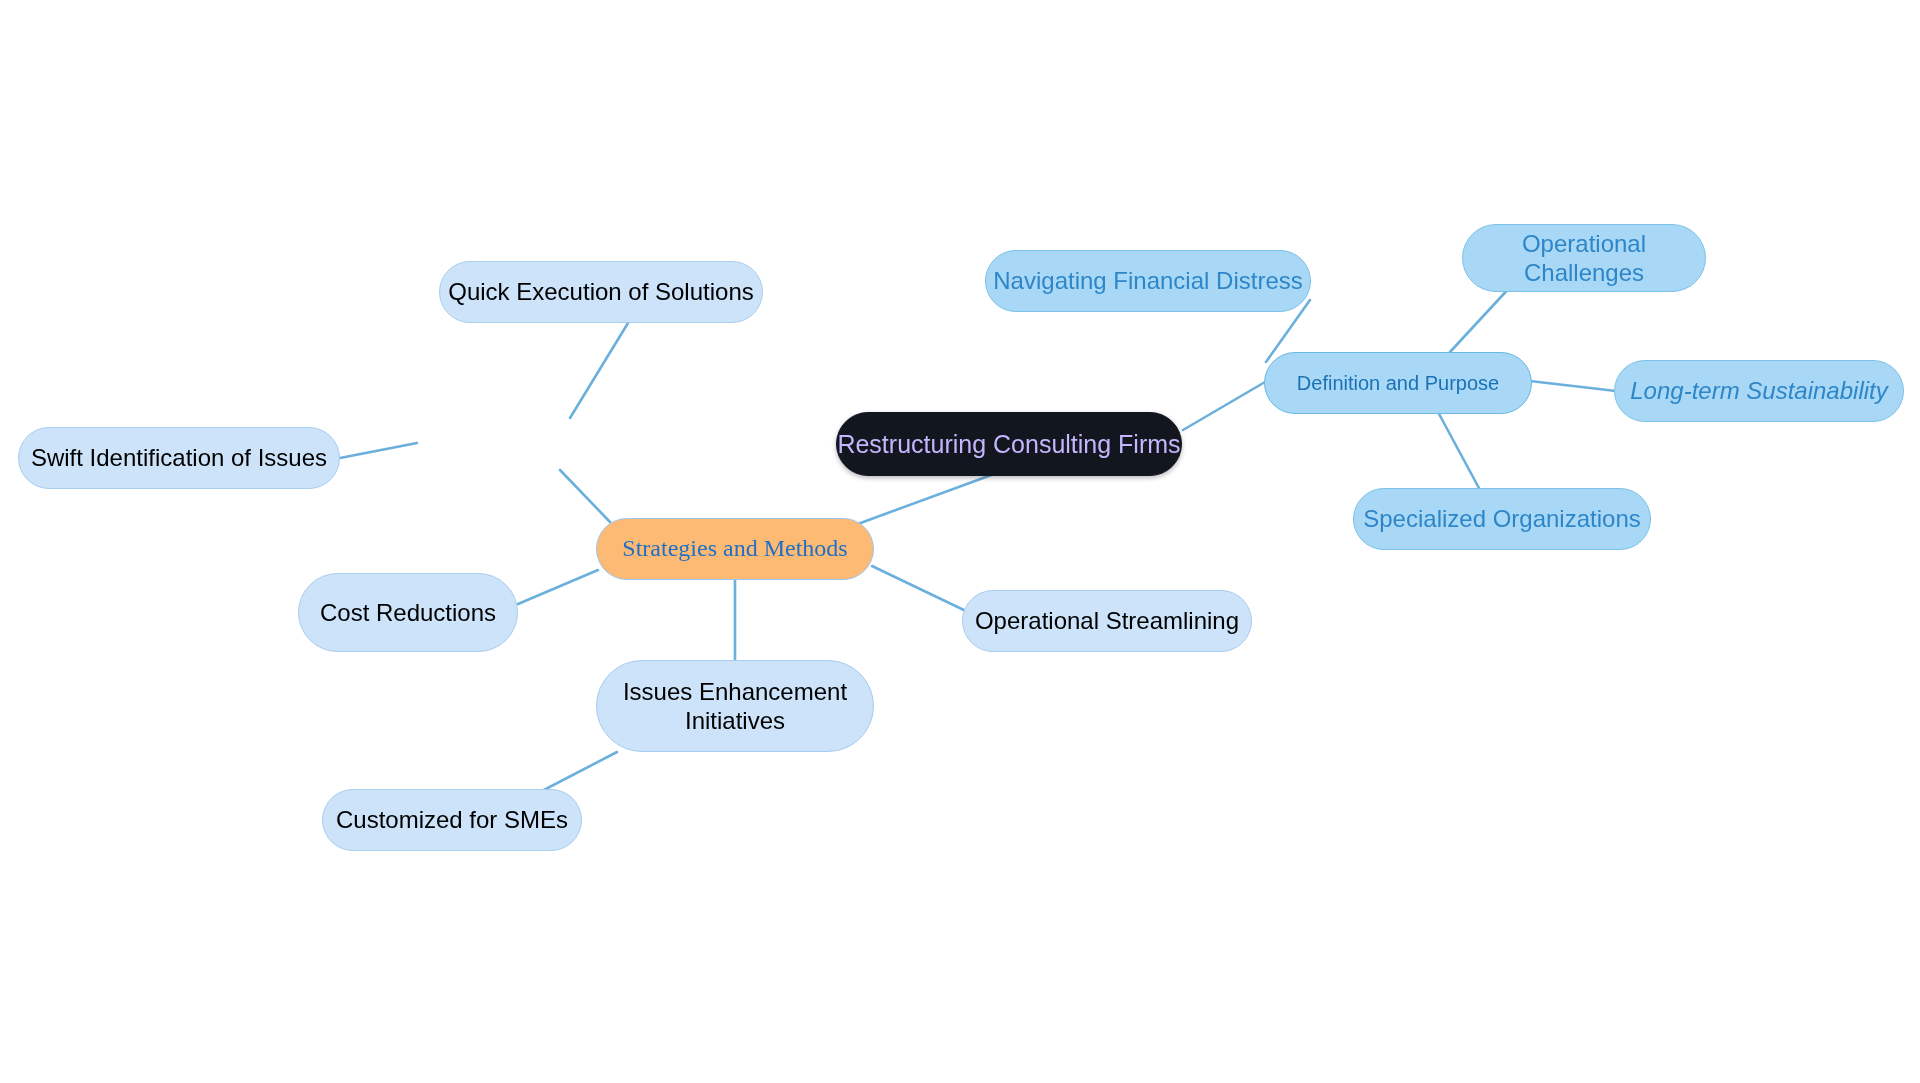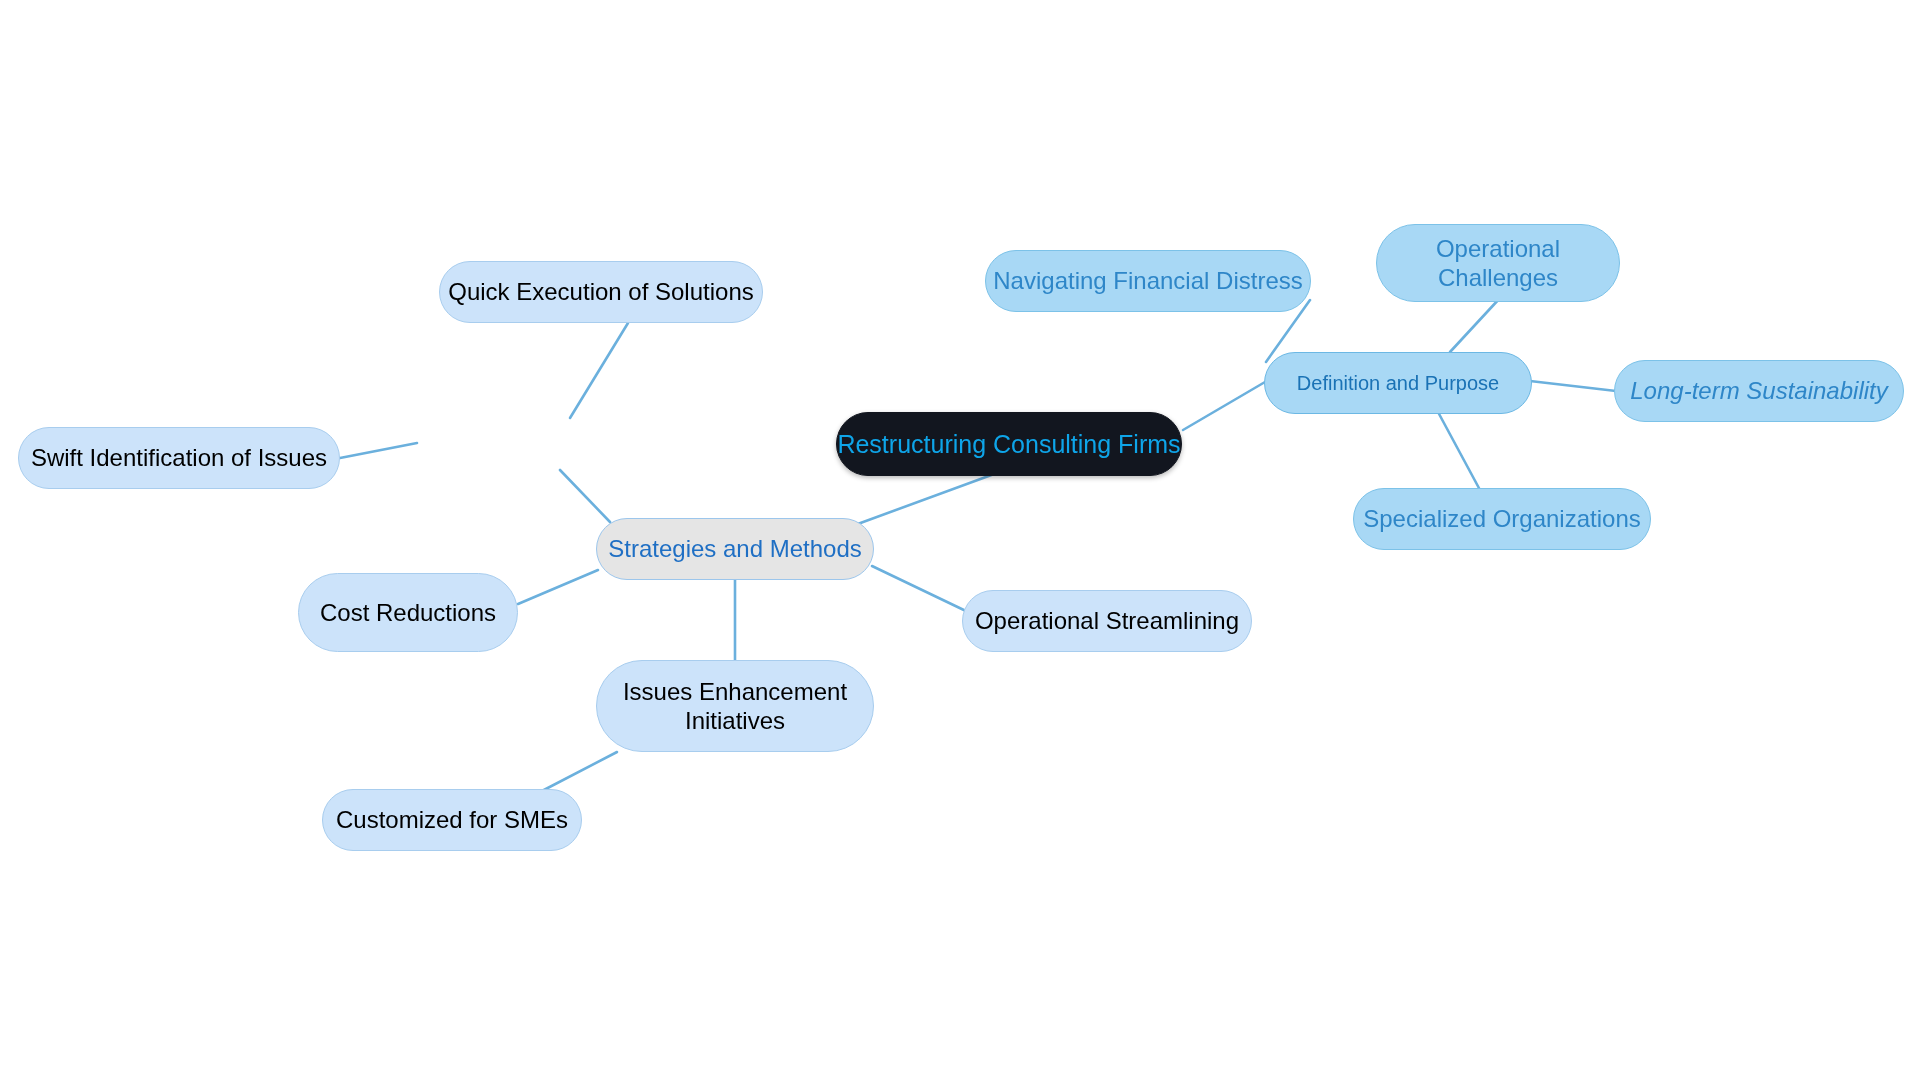--- a/index.html
+++ b/index.html
@@ -30,42 +30,43 @@
     align-items: center;
     justify-content: center;
     text-align: center;
     border-radius: 999px;
     line-height: 1.22;
     white-space: pre-line;
     z-index: 2;
   }
   .node-root {
     background: #12161f;
-    color: #0ea5e9;
+    color: #c4b5fd;
     border: 1px solid #12161f;
     font-size: 25px;
     box-shadow: 0 2px 5px rgba(0,0,0,0.28);
   }
   .node-branch-a {
     background: #a8d8f5;
     color: #1a72b5;
     border: 1.6px solid #6cb8e4;
     font-size: 20px;
   }
   .node-leaf-a {
     background: #a8d8f5;
     color: #2e86c8;
     border: 1.6px solid #7cc2e8;
     font-size: 24px;
   }
   .node-branch-b {
-    background: #e5e5e5;
+    background: #fdba74;
     color: #1f6fc4;
     border: 1.6px solid #9cc6ec;
     font-size: 24px;
+    font-family: Liberation Serif, serif;
   }
   .node-leaf-b {
     background: #cce3fa;
     color: #000000;
     border: 1.6px solid #a8cdee;
     font-size: 24px;
   }
 </style>
 </head>
 <body>
@@ -102,21 +103,21 @@
       <line x1="617" y1="752" x2="540" y2="792"></line>
     </g>
   </svg>
 
   <div class="node node-root" style="left:836px; top:412px; width:346px; height:64px;">Restructuring Consulting Firms</div>
 
   <div class="node node-branch-a" style="left:1264px; top:352px; width:268px; height:62px;">Definition and Purpose</div>
 
   <div class="node node-leaf-a" style="left:985px; top:250px; width:326px; height:62px;">Navigating Financial Distress</div>
 
-  <div class="node node-leaf-a" style="left:1376px; top:224px; width:244px; height:78px;">Operational Challenges</div>
+  <div class="node node-leaf-a" style="left:1462px; top:224px; width:244px; height:68px;">Operational Challenges</div>
 
   <div class="node node-leaf-a" style="left:1614px; top:360px; width:290px; height:62px;font-style:italic;">Long-term Sustainability</div>
 
   <div class="node node-leaf-a" style="left:1353px; top:488px; width:298px; height:62px;">Specialized Organizations</div>
 
   <div class="node node-branch-b" style="left:596px; top:518px; width:278px; height:62px;">Strategies and Methods</div>
 
 
   <div class="node node-leaf-b" style="left:439px; top:261px; width:324px; height:62px;">Quick Execution of Solutions</div>
 

